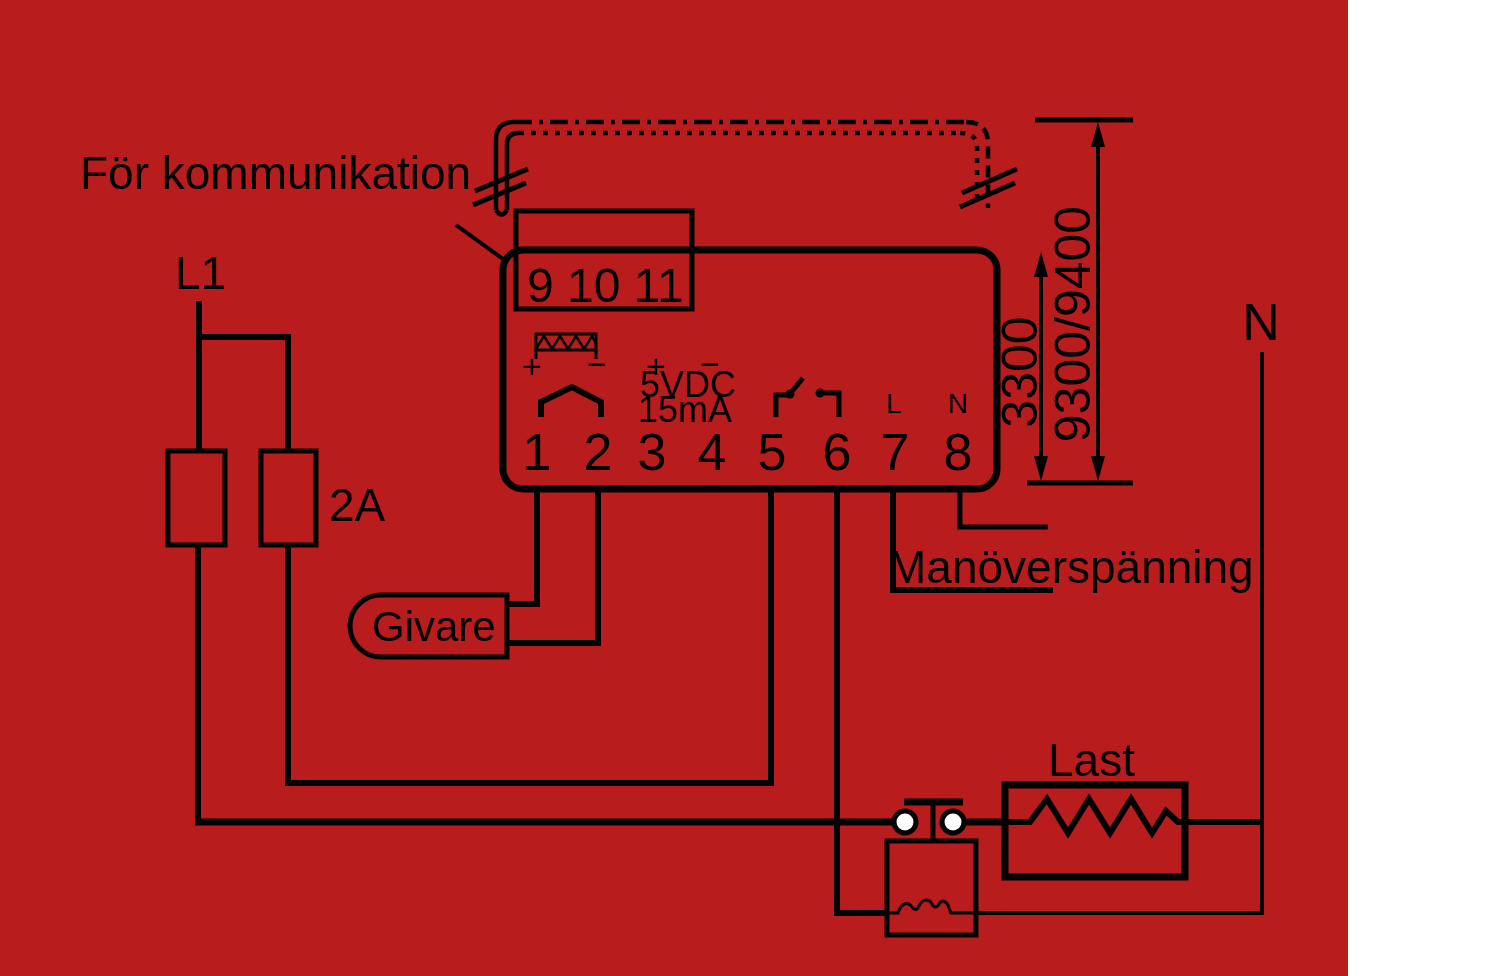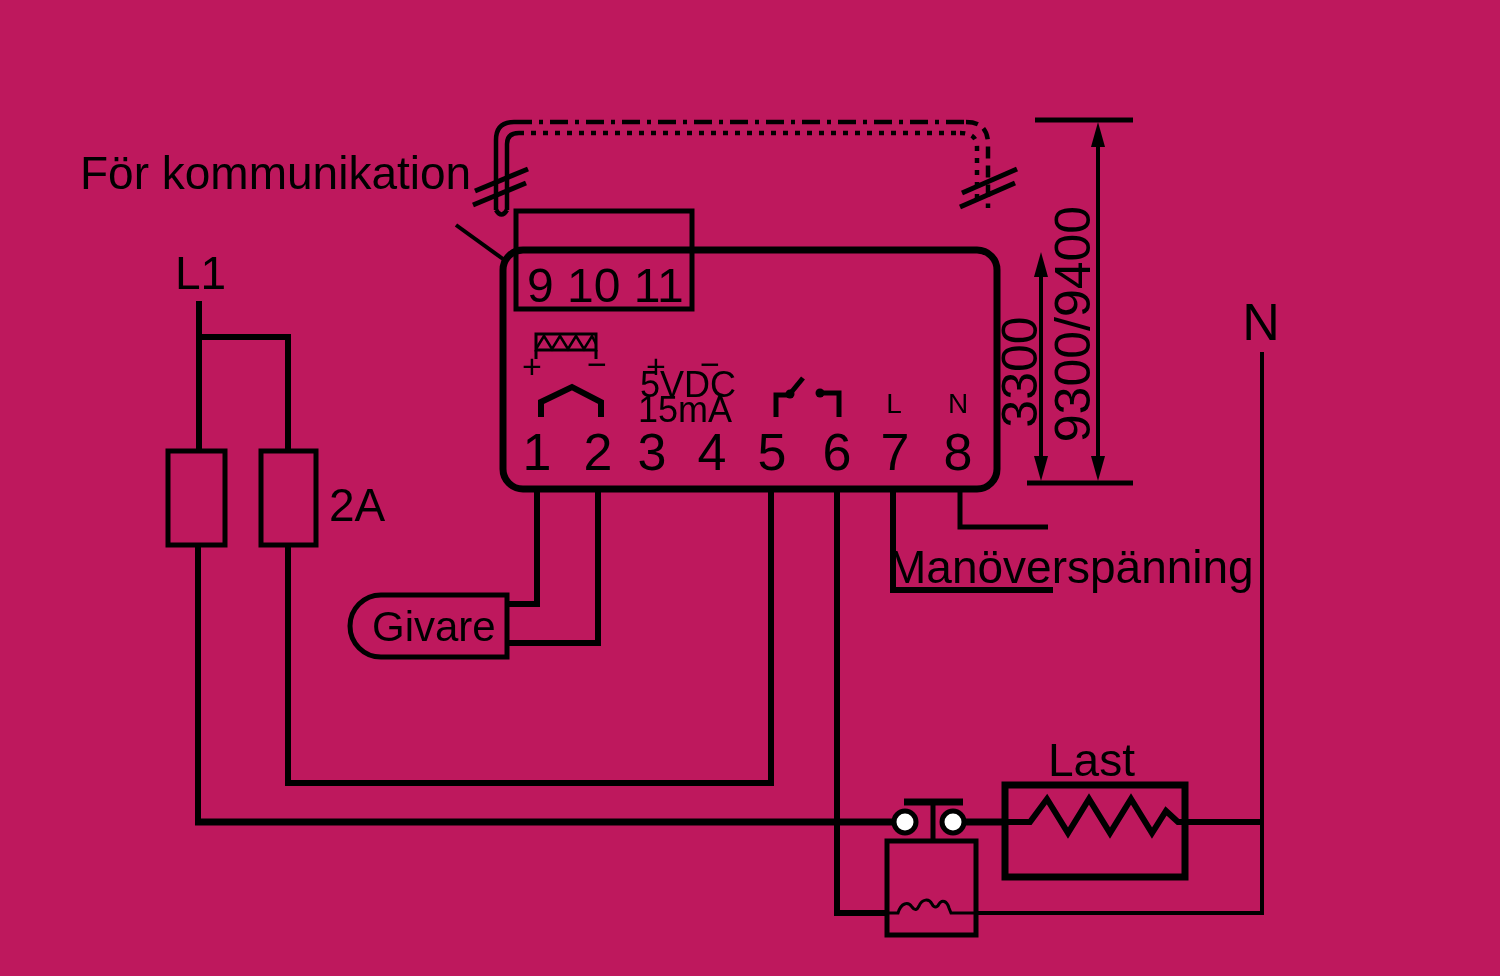--- a/index.html
+++ b/index.html
@@ -1,19 +1,19 @@
 <!DOCTYPE html>
 <html><head>
 <meta charset="utf-8">
 <style>
   html,body{margin:0;padding:0;background:#ffffff;}
   .canvas{
     position:relative;
-    width:1500px;height:976px;
-    background:#be185d;
+    width:1348px;height:976px;
+    background:#b91c1c;
     font-family:"Liberation Sans","DejaVu Sans",sans-serif;
   }
   svg{display:block;}
   svg text{
     fill:#000000;
     font-family:"Liberation Sans","DejaVu Sans",sans-serif;
   }
 </style>
 </head>
 <body>

